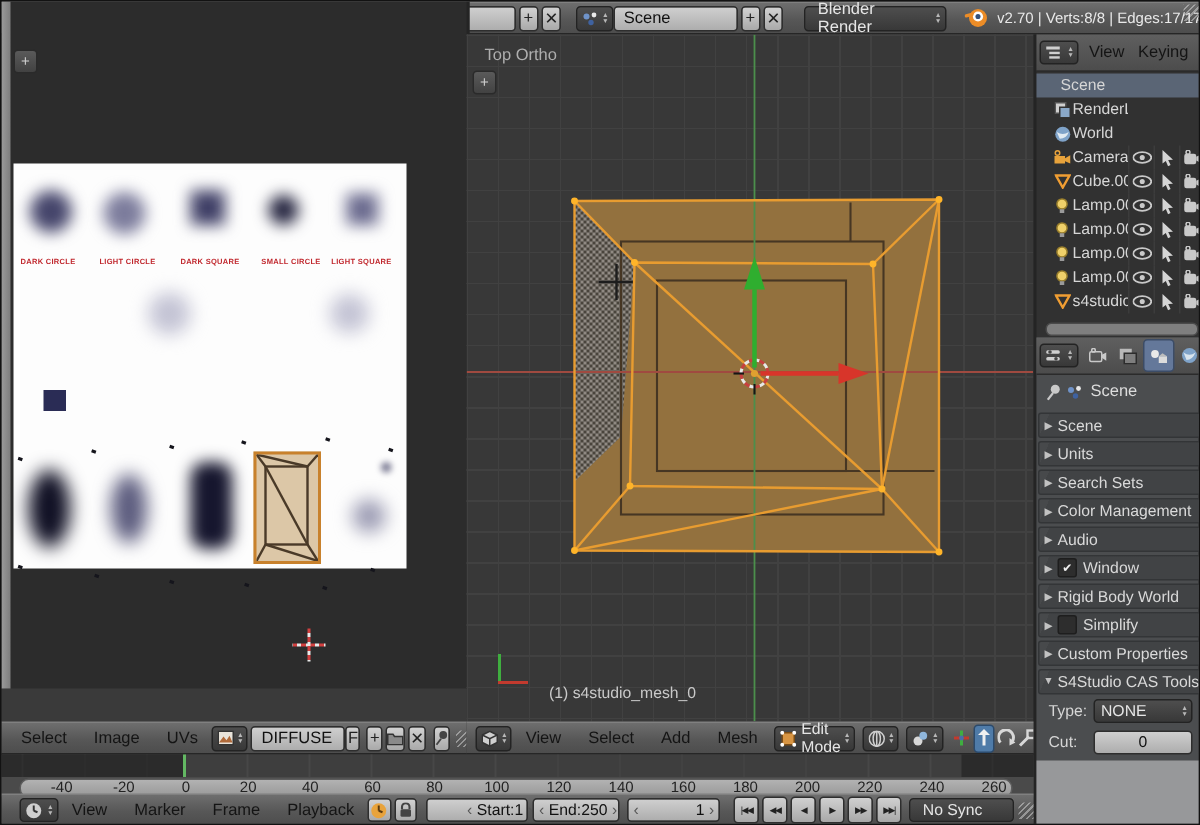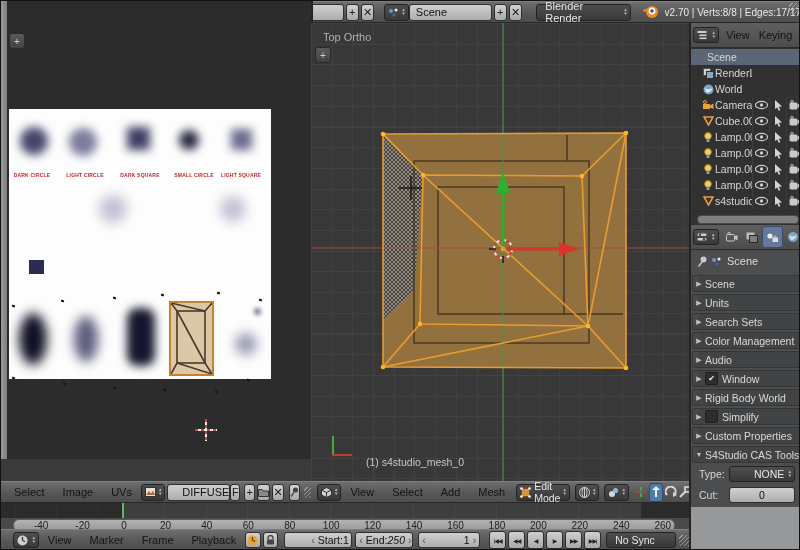--- a/index.html
+++ b/index.html
@@ -712,21 +712,21 @@
   </div>
           <div class="panel-h" style="top: 221px;">
     <span class="tri">▼</span>
 
     <span class="pl">S4Studio CAS Tools</span>
   </div>
         </div>
 
       <div class="prow" style="top:240px;">
         <span style="margin-left:8px;">Type:</span>
-        <div class="pill-d" style="position:absolute;left:38px;width:66px;height:16px;padding-left:24px;">
+        <div class="pill-d" style="position:absolute;left:38px;width:66px;height:16px;padding-left:4px;">
           <span style="font-size:10.5px;">NONE</span>
             <span class="stp"></span>
         </div>
       </div>
       <div class="prow" style="top:261px;">
         <span style="margin-left:8px;">Cut:</span>
         <div class="pill-l" style="position:absolute;left:38px;width:66px;height:16px;justify-content:center;">
           <span style="font-size:10.5px;">0</span>
         </div>
       </div>
@@ -740,21 +740,21 @@
     <span class="menu">UVs</span>
     <div class="pill-d" style="width:28px;padding-left:3px;">
       <span class="ic">
         <svg width="11" height="10">
             <rect x="0.5" y="0.5" width="10" height="9" fill="#e8e3da" stroke="#333"></rect>
             <path d="M1,8 L4,4 L6,6.5 L8,3.5 L10,8 Z" fill="#b06a3a"></path>
           </svg>
       </span>
         <span class="stp"></span>
     </div>
-    <div class="pill-l" style="width:92px;padding-left:6px;margin-left:2px;justify-content:flex-end;">
+    <div class="pill-l" style="width:92px;padding-left:6px;margin-left:2px;">
       <span>DIFFUSE</span>
     </div>
     <div class="btn-l" style="width:14px;">F</div>
     <div class="btn-l" style="width:16px;margin-left:4px;">+</div>
     <div class="btn-l" style="width:18px;margin-left:2px;">
       <span class="ic">
         <svg width="11" height="9">
             <path d="M0.5,8.5 L0.5,1.5 L4,1.5 L5,3 L10.5,3 L10.5,8.5 Z" fill="#8a8a8a" stroke="#333"></path>
           </svg>
       </span>
@@ -901,21 +901,21 @@
               <rect x="1" y="4.5" width="7" height="5" rx="1" fill="#444"></rect>
             </svg>
         </span>
       </div>
       <div class="pill-l num-pill" style="width:68px;height:16px;margin-left:6px;font-size:10.5px;padding-left:23px;">
         <span>Start:</span>
         <span style="margin-left:auto;">1</span>
       </div>
       <div class="pill-l num-pill" style="width:58px;height:16px;margin-left:3px;font-size:10.5px;">
         <span>End:</span>
-        <span style="margin-left:auto;font-style:italic;">250</span>
+        <span style="margin-left:auto;">250</span>
       </div>
       <div class="pill-l num-pill" style="width:68px;height:16px;margin-left:5px;font-size:10.5px;">
         <span></span>
         <span style="margin-left:auto;">1</span>
       </div>
       <div class="transport" style="margin-left:9px;">
         <div class="tbtn">|◀◀</div>
         <div class="tbtn">◀◀</div>
         <div class="tbtn">◀</div>
         <div class="tbtn">▶</div>

